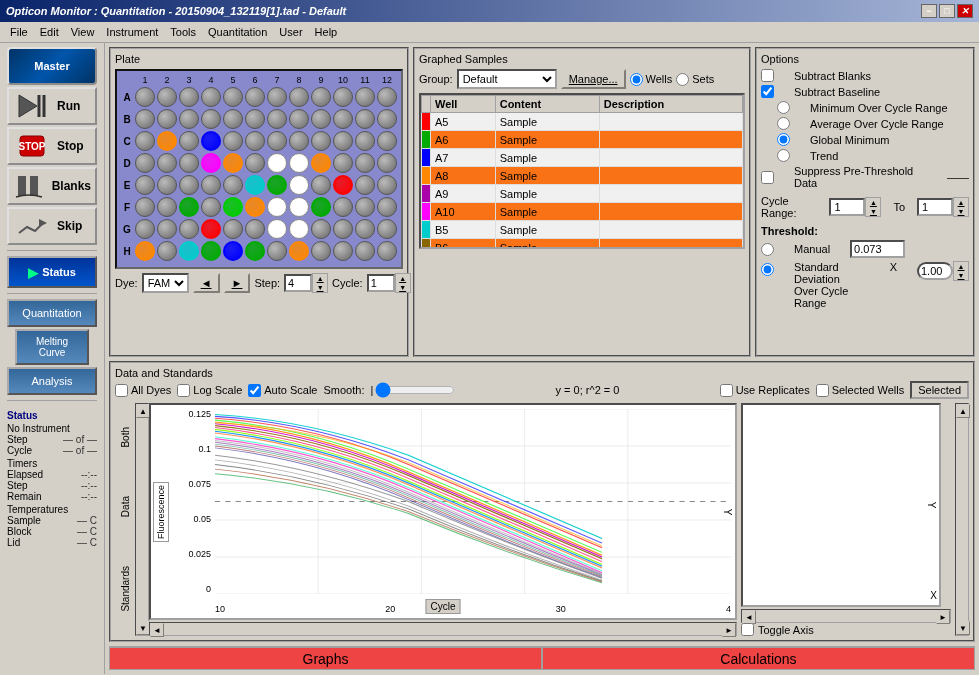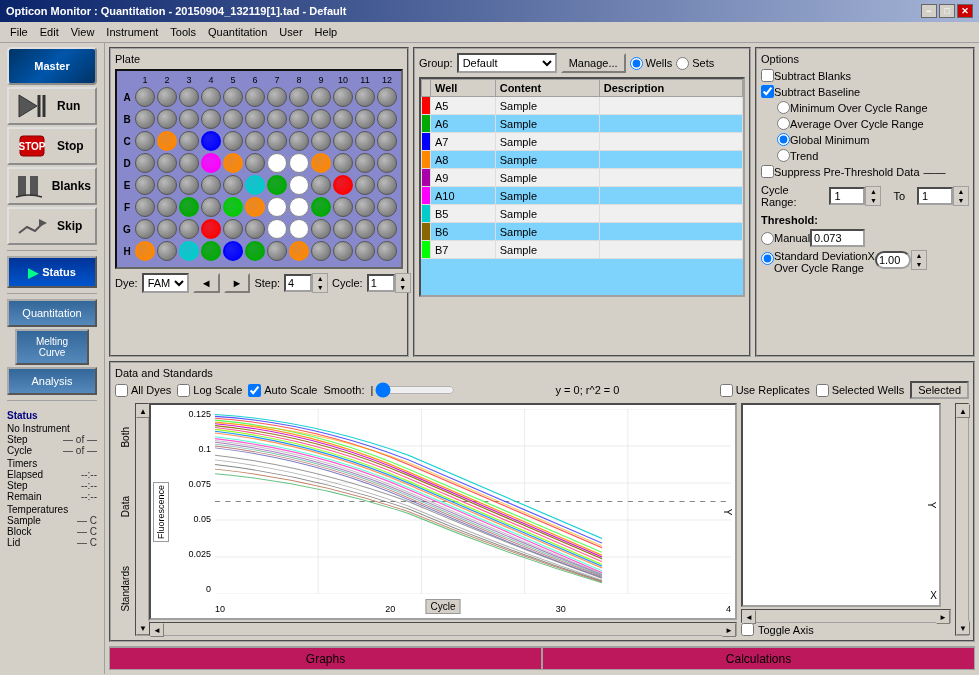--- a/index.html
+++ b/index.html
@@ -7,20 +7,21 @@
     
     
     .title-bar {
       background: linear-gradient(to right, #0a246a, #a6b5d7);
       color: white;
       padding: 3px 6px;
       display: flex;
       align-items: center;
       justify-content: space-between;
       height: 22px;
+      font-style: italic;
     }
     .title-bar-title { font-size: 11px; font-weight: bold; }
     .title-bar-buttons { display: flex; gap: 2px; }
     .title-btn {
       width: 16px; height: 14px; border: 1px solid #666;
       background: #d4d0c8; cursor: pointer;
       display: flex; align-items: center; justify-content: center;
       font-size: 9px; font-weight: bold;
     }
     .title-btn.close { background: #cc0000; color: white; }
@@ -181,26 +182,27 @@
       height: 20px; font-size: 11px;
       border: 2px inset #a0a0a0;
       background: white;
     }
     button {
       height: 20px; font-size: 11px;
       border: 2px outset #d4d0c8;
       background: #d4d0c8;
       cursor: pointer;
       padding: 0 6px;
+      text-decoration: underline;
     }
     
     .well-table-container {
       border: 2px inset #a0a0a0;
-      background: #7dd3fc;
-      height: 220px;
+      background: #f97316;
+      height: 156px;
       overflow-y: auto;
     }
     .well-table { width: 100%; border-collapse: collapse; }
     .well-table th {
       background: #d4d0c8;
       border: 1px solid #a0a0a0;
       padding: 2px 4px;
       font-size: 11px;
       font-weight: bold;
       text-align: left;
@@ -216,21 +218,21 @@
     input[type="checkbox"] { margin: 0; }
     
     
     .options-section {
       border: 2px groove #a0a0a0;
       background: #d4d0c8;
       padding: 4px;
       width: 220px;
     }
     .options-title { font-size: 11px; font-weight: normal; margin-bottom: 4px; }
-    .option-row { display: flex; align-items: center; gap: 0; margin-bottom: 3px; font-size: 11px; }
+    .option-row { display: flex; align-items: center; gap: 20px; margin-bottom: 3px; font-size: 11px; }
     .indent { margin-left: 16px; }
     
     .cycle-range-row { display: flex; align-items: center; gap: 12px; font-size: 11px; margin-top: 6px; }
     .spinner {
       width: 36px; height: 18px; border: 2px inset #a0a0a0;
       background: white; font-size: 11px;
       display: flex; align-items: center; padding-left: 3px;
     }
     .spinner-ctrl {
       display: flex; flex-direction: column;
@@ -287,22 +289,22 @@
     
     .bottom-tabs {
       display: flex;
       border-top: 1px solid #a0a0a0;
       height: 24px;
     }
     .bottom-tab {
       flex: 1;
       display: flex; align-items: center; justify-content: center;
       border: 1px solid #a0a0a0;
-      background: #be185d;
-      font-size: 12px;
+      background: #ef4444;
+      font-size: 14px;
       cursor: pointer;
     }
     
     
     .cb-label { display: flex; align-items: center; gap: 3px; font-size: 11px; cursor: pointer; }
     
     input[type="text"] {
       border: 2px inset #a0a0a0;
       background: white;
       font-size: 11px;
@@ -627,20 +629,21 @@
             <input type="text" style="width: 28px;" value="1">
             <div class="spinner-ctrl">
               <button class="spin-btn">▲</button>
               <button class="spin-btn">▼</button>
             </div>
           </div>
         </div>
       </div>
 
       <div class="graphed-section">
+        <div style="font-size: 11px; font-weight: normal; margin-bottom: 4px;">Graphed Samples</div>
         <div class="graphed-header">
           <label>Group:</label>
           <select style="width: 100px;">
             <option>Default</option>
           </select>
           <button>Manage...</button>
           <label class="cb-label">
             <input type="radio" name="graphmode" checked="" style="">
             <span>Wells</span>
           </label>

